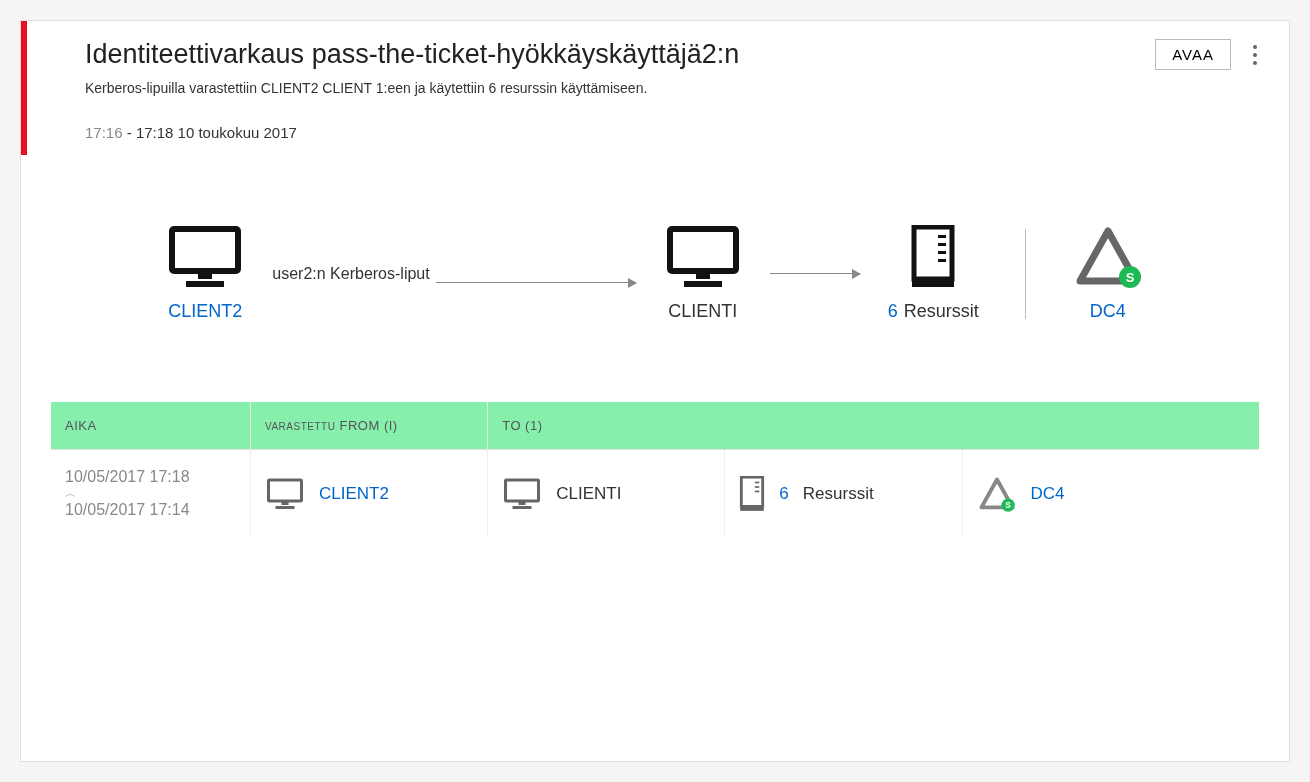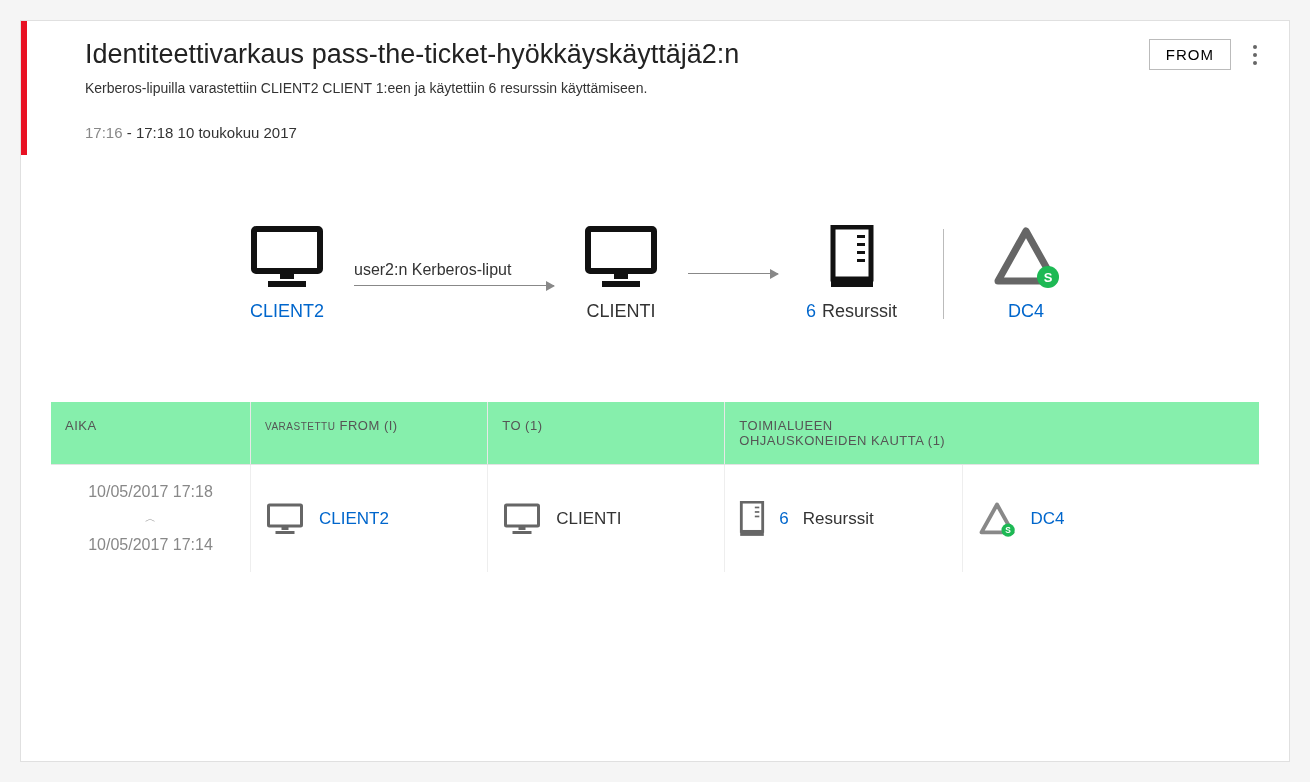--- a/index.html
+++ b/index.html
@@ -79,22 +79,21 @@
     align-items: center;
     gap: 12px;
   }
   .node-label { font-size: 18px; }
   .link-blue { color: #0066cc; }
   .resource-row { display: flex; align-items: center; gap: 6px; font-size: 18px; }
   .resource-row .num { color: #0066cc; }
 
   .arrow-block {
     display: flex;
-    flex-direction: column;
-    align-items: flex-start;
+    align-items: flex-end;
     gap: 6px;
   }
   .arrow-label { font-size: 16px; color: #333; }
   .arrow-line {
     width: 200px;
     height: 1px;
     background: #888;
     position: relative;
   }
   .arrow-line.short { width: 90px; }
@@ -139,39 +138,39 @@
   .tbl-row .td {
     padding: 18px 14px;
     border-right: 1px solid #eee;
     display: flex;
     align-items: center;
     gap: 14px;
     font-size: 17px;
   }
   .tbl-row .td:first-child {
     flex-direction: column;
-    align-items: center;
-    gap: 10px;
+    align-items: flex-start;
+    gap: 0;
     color: #888;
     font-size: 16px;
   }
   .tbl-row .td:last-child { border-right: none; }
   .small-icon svg { display: block; }
   .caret { font-size: 11px; color: #999; }
 </style>
 </head>
 <body>
 
 <div class="card">
 
   <div class="header">
     <div class="title-row">
       <h1 class="title">Identiteettivarkaus pass-the-ticket-hyökkäyskäyttäjä2:n</h1>
       <div class="actions">
-        <button class="open-btn">FROM</button>
+        <button class="open-btn">AVAA</button>
         <div class="more-icon">
           <span></span>
             <span></span>
             <span></span>
         </div>
       </div>
     </div>
     <p class="subtitle">Kerberos-lipuilla varastettiin CLIENT2 CLIENT 1:een ja käytettiin 6 resurssin käyttämiseen.</p>
     <p class="time-range">
       <span class="start">17:16</span><span> - </span><span>17:18 10 toukokuu 2017</span>
@@ -244,21 +243,20 @@
   </div>
 
   <div class="tbl">
     <div class="tbl-head">
       <div class="th">AIKA</div>
       <div class="th">
         <span class="th-sub">VARASTETTU</span>
         <span>FROM (I)</span>
       </div>
       <div class="th">TO (1)</div>
-      <div class="th">TOIMIALUEEN OHJAUSKONEIDEN KAUTTA (1)</div>
     </div>
 
     <div class="tbl-row">
       <div class="td">
         <span>10/05/2017 17:18</span>
         <span class="caret">︿</span>
         <span>10/05/2017 17:14</span>
       </div>
       <div class="td">
         <span class="small-icon">

